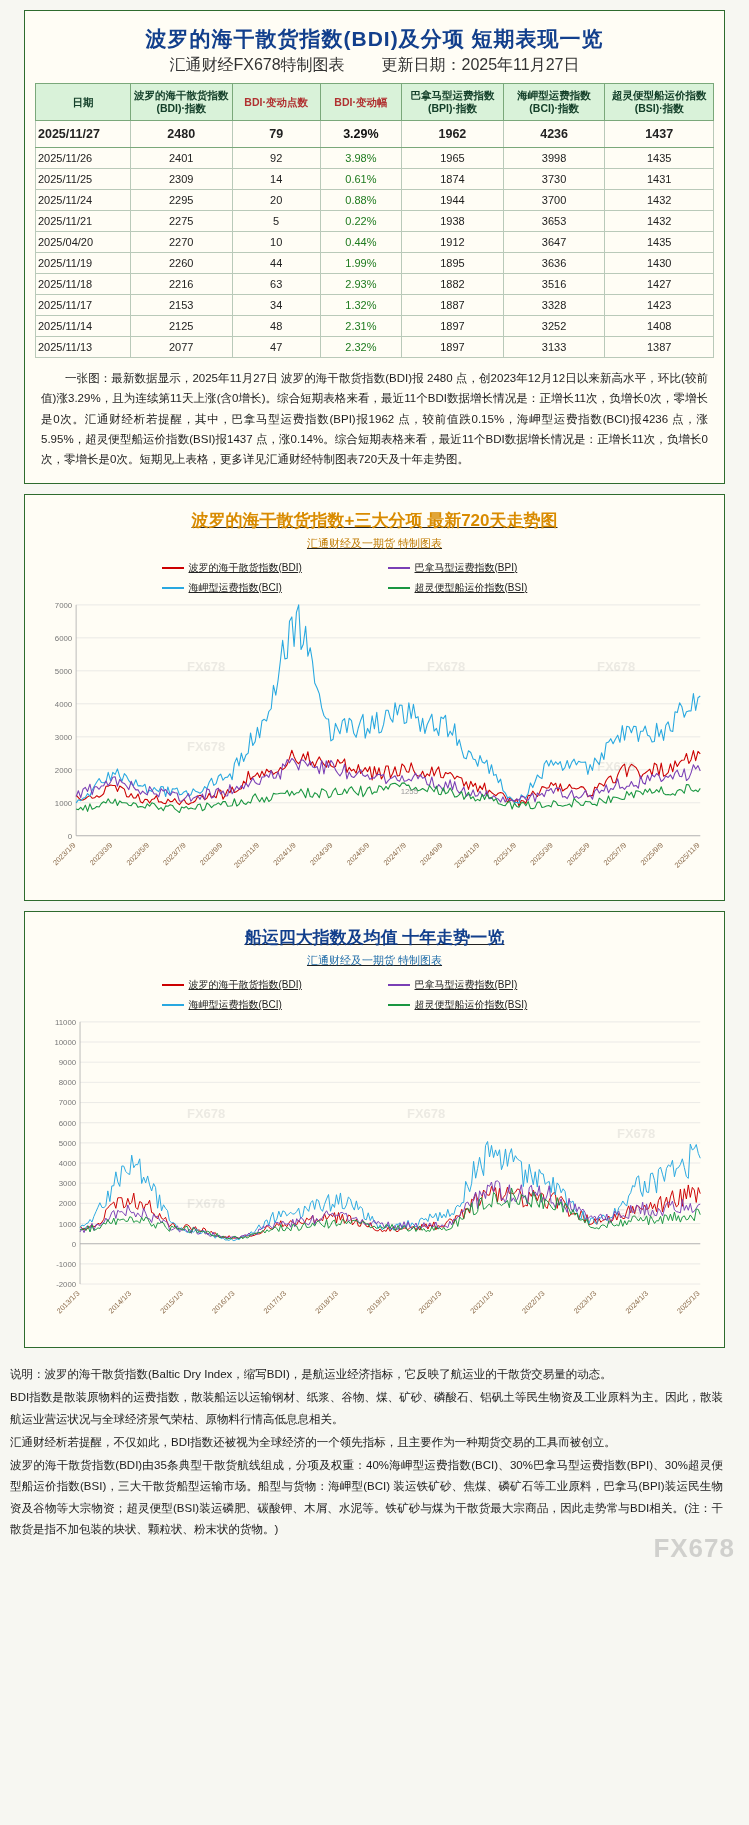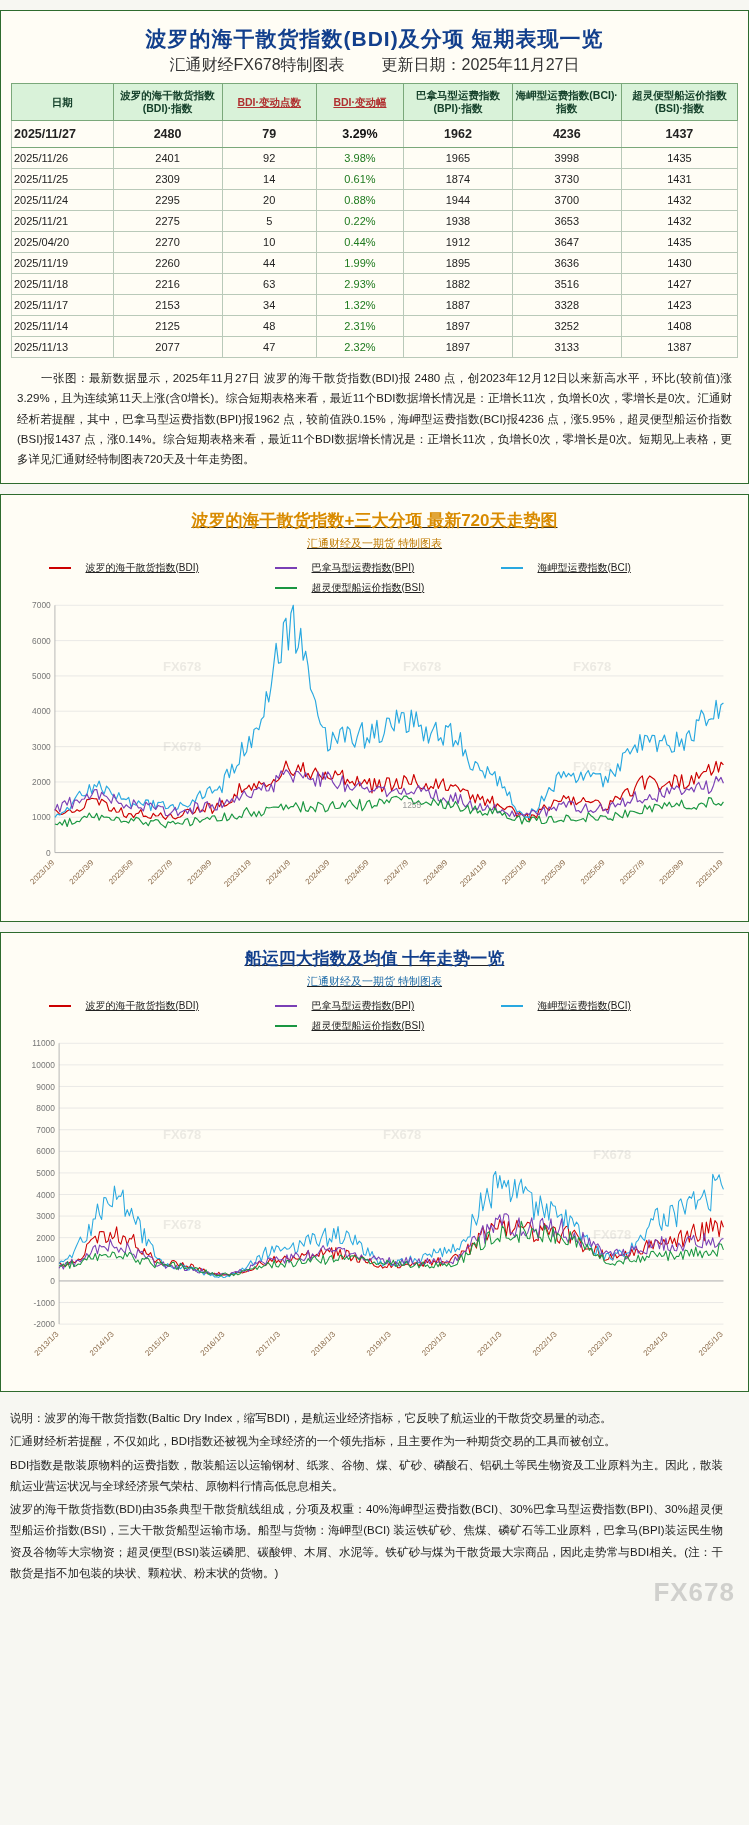--- a/index.html
+++ b/index.html
@@ -8,21 +8,21 @@
     background:#f7f7f2;
     font-family:"Liberation Sans","DejaVu Sans",sans-serif;
     color:#222;
   }
   .page{width:749px;position:relative;}
 
   
   .panel{
     background:#fffdf5;
     border:1px solid #2e6b2e;
-    margin:10px 0;
+    margin:10px 24px;
     box-sizing:border-box;
   }
 
   
   .tbl-panel{padding:8px 10px 10px 10px;}
   .tbl-title{
     text-align:center;
     font-size:21px;
     font-weight:bold;
     color:#123f8c;
@@ -45,21 +45,21 @@
     background:#d9f2d9;
     border:1px solid #7aa87a;
     font-weight:bold;
     color:#14402a;
     padding:5px 2px;
     line-height:1.25;
     font-size:10.5px;
     text-align:center;
     vertical-align:middle;
   }
-  table.bdi th.warn{color:#b03030;text-decoration:underline;}
+  table.bdi th.warn{color:#b03030;}
   table.bdi td{
     border:1px solid #b9c9b9;
     text-align:center;
     padding:4px 2px;
     font-size:11px;
     color:#222;
   }
   table.bdi tr.first td{
     font-weight:bold;
     font-size:12.5px;
@@ -109,21 +109,21 @@
     padding:4px 0 2px 0;
   }
   .legend{
     display:flex;
     flex-wrap:wrap;
     justify-content:center;
     gap:6px 26px;
     padding:8px 30px 4px 30px;
     font-size:10px;
   }
-  .legend .item{display:flex;align-items:center;gap:15px;width:200px;}
+  .legend .item{display:flex;align-items:center;gap:5px;width:200px;}
   .legend .swatch{width:22px;height:2px;display:inline-block;}
   .plot-wrap{position:relative;}
   svg{display:block;width:100%;}
   .wm{
     position:absolute;
     color:rgba(150,150,150,.18);
     font-size:13px;
     font-weight:bold;
     pointer-events:none;
   }
@@ -429,19 +429,19 @@
       <div class="wm" style="left:150px;top:90px;">FX678</div>
       <div class="wm" style="left:370px;top:90px;">FX678</div>
       <div class="wm" style="left:580px;top:110px;">FX678</div>
       <div class="wm" style="left:150px;top:180px;">FX678</div>
       <div class="wm" style="left:580px;top:190px;">FX678</div>
     </div>
   </div>
 
   <div class="footer">
     <p>说明：波罗的海干散货指数(Baltic Dry Index，缩写BDI)，是航运业经济指标，它反映了航运业的干散货交易量的动态。</p>
+    <p>BDI指数是散装原物料的运费指数，散装船运以运输钢材、纸浆、谷物、煤、矿砂、磷酸石、铝矾土等民生物资及工业原料为主。因此，散装航运业营运状况与全球经济景气荣枯、原物料行情高低息息相关。</p>
     <p>汇通财经析若提醒，不仅如此，BDI指数还被视为全球经济的一个领先指标，且主要作为一种期货交易的工具而被创立。</p>
-    <p>BDI指数是散装原物料的运费指数，散装船运以运输钢材、纸浆、谷物、煤、矿砂、磷酸石、铝矾土等民生物资及工业原料为主。因此，散装航运业营运状况与全球经济景气荣枯、原物料行情高低息息相关。</p>
     <p>波罗的海干散货指数(BDI)由35条典型干散货航线组成，分项及权重：40%海岬型运费指数(BCI)、30%巴拿马型运费指数(BPI)、30%超灵便型船运价指数(BSI)，三大干散货船型运输市场。船型与货物：海岬型(BCI) 装运铁矿砂、焦煤、磷矿石等工业原料，巴拿马(BPI)装运民生物资及谷物等大宗物资；超灵便型(BSI)装运磷肥、碳酸钾、木屑、水泥等。铁矿砂与煤为干散货最大宗商品，因此走势常与BDI相关。(注：干散货是指不加包装的块状、颗粒状、粉末状的货物。)</p>
   </div>
   <div class="bigwm">FX678</div>
 
 </div>
 
 </body></html>

